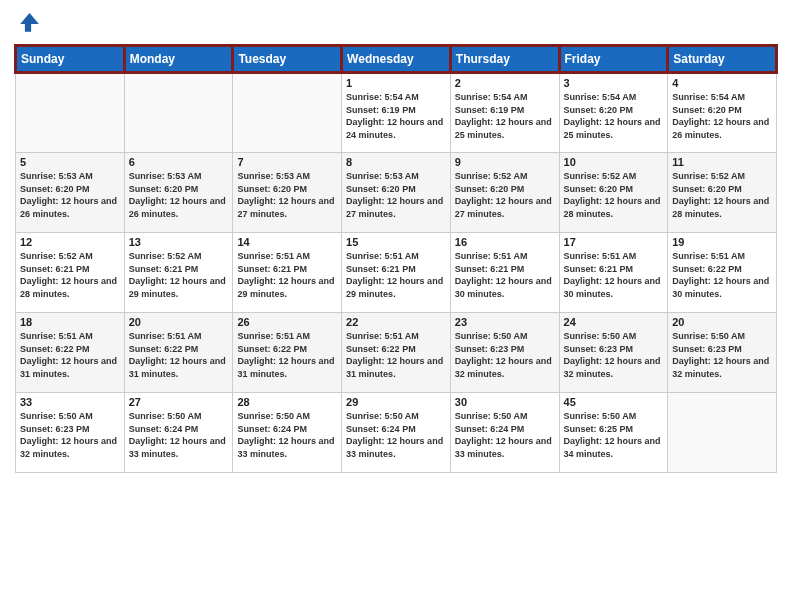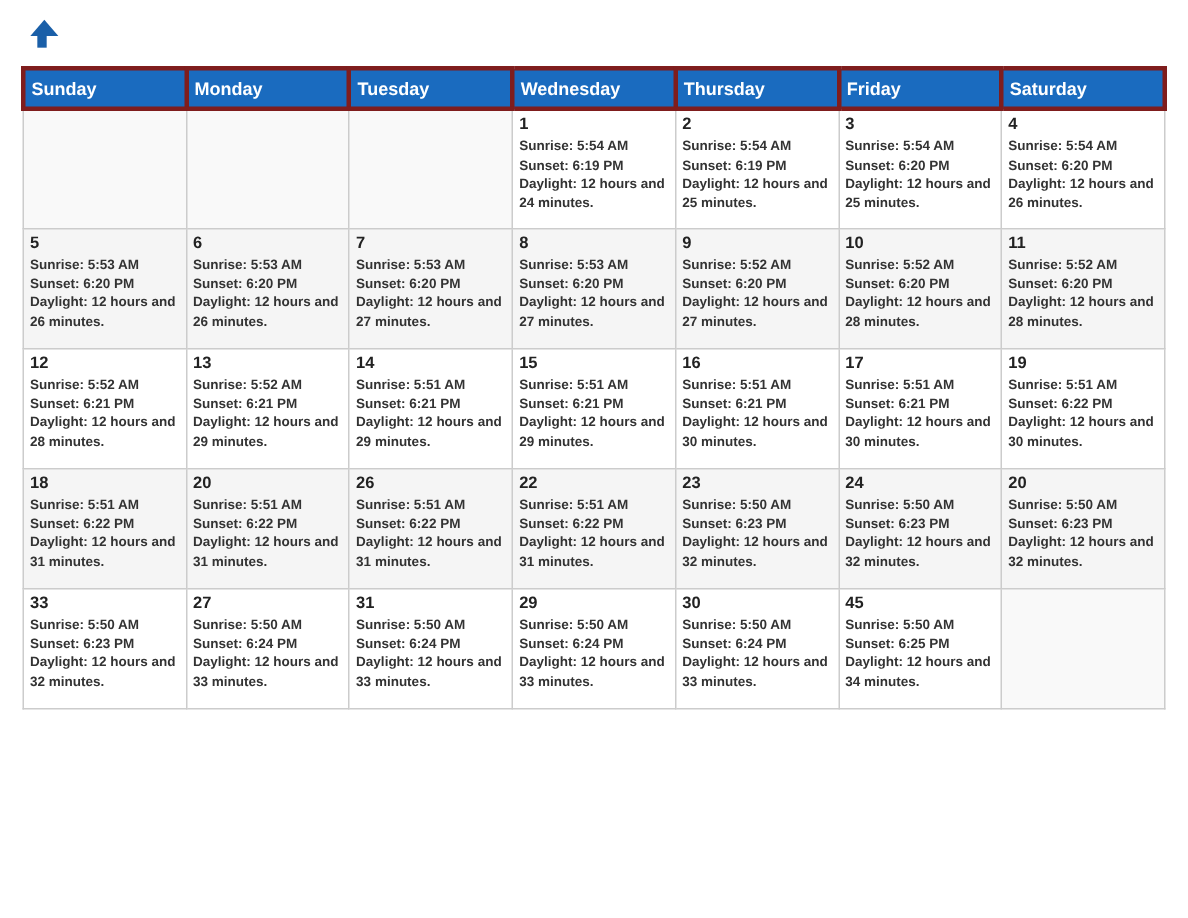--- a/index.html
+++ b/index.html
@@ -295,21 +295,21 @@
 Sunset: 6:23 PM
 Daylight: 12 hours and 32 minutes.</div>
           </td>
           <td>
             <div class="day-number">27</div>
             <div class="day-info" style="white-space: pre-line;">Sunrise: 5:50 AM
 Sunset: 6:24 PM
 Daylight: 12 hours and 33 minutes.</div>
           </td>
           <td>
-            <div class="day-number">31</div>
+            <div class="day-number">28</div>
             <div class="day-info" style="white-space: pre-line;">Sunrise: 5:50 AM
 Sunset: 6:24 PM
 Daylight: 12 hours and 33 minutes.</div>
           </td>
           <td>
             <div class="day-number">29</div>
             <div class="day-info" style="white-space: pre-line;">Sunrise: 5:50 AM
 Sunset: 6:24 PM
 Daylight: 12 hours and 33 minutes.</div>
           </td>

